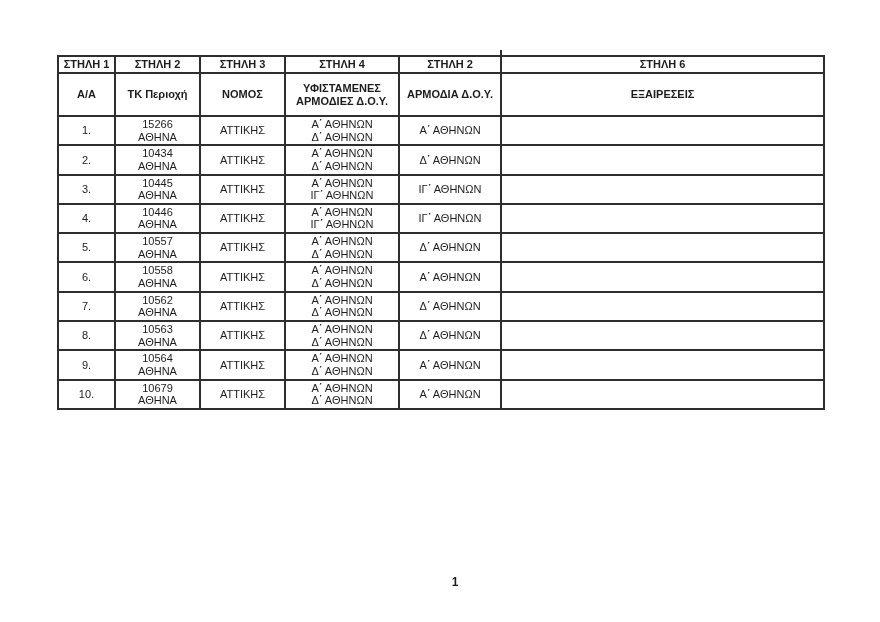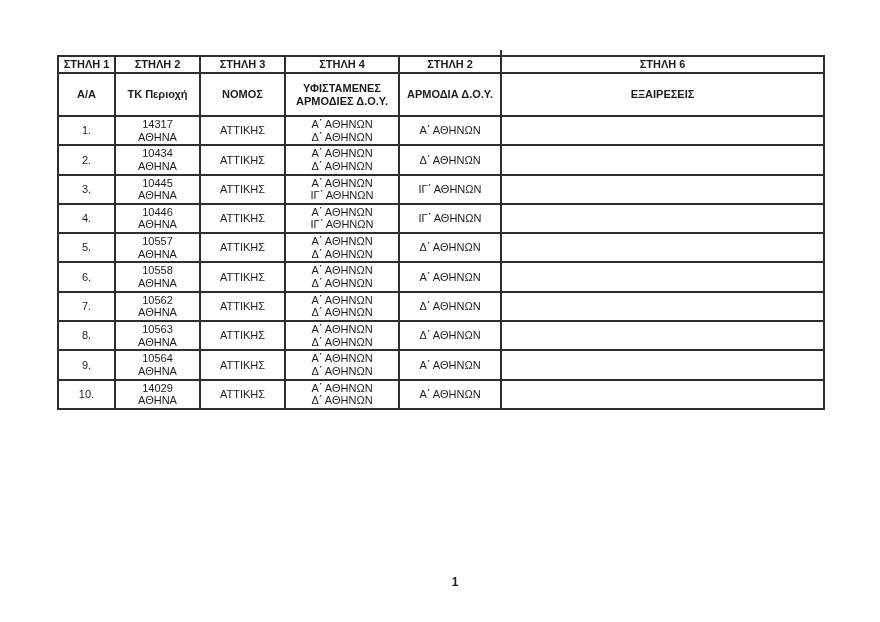--- a/index.html
+++ b/index.html
@@ -102,21 +102,21 @@
         <th>ΝΟΜΟΣ</th>
         <th>ΥΦΙΣΤΑΜΕΝΕΣ
 ΑΡΜΟΔΙΕΣ Δ.Ο.Υ.</th>
         <th>ΑΡΜΟΔΙΑ Δ.Ο.Υ.</th>
         <th>ΕΞΑΙΡΕΣΕΙΣ</th>
       </tr>
     </thead>
     <tbody>
         <tr>
       <td>1.</td>
-      <td>14317
+      <td>15266
 ΑΘΗΝΑ</td>
       <td>ΑΤΤΙΚΗΣ</td>
       <td>Α΄ ΑΘΗΝΩΝ
 Δ΄ ΑΘΗΝΩΝ</td>
       <td>Α΄ ΑΘΗΝΩΝ</td>
       <td></td>
     </tr>
         <tr>
       <td>2.</td>
       <td>10434
@@ -192,21 +192,21 @@
       <td>10564
 ΑΘΗΝΑ</td>
       <td>ΑΤΤΙΚΗΣ</td>
       <td>Α΄ ΑΘΗΝΩΝ
 Δ΄ ΑΘΗΝΩΝ</td>
       <td>Α΄ ΑΘΗΝΩΝ</td>
       <td></td>
     </tr>
         <tr>
       <td>10.</td>
-      <td>14029
+      <td>10679
 ΑΘΗΝΑ</td>
       <td>ΑΤΤΙΚΗΣ</td>
       <td>Α΄ ΑΘΗΝΩΝ
 Δ΄ ΑΘΗΝΩΝ</td>
       <td>Α΄ ΑΘΗΝΩΝ</td>
       <td></td>
     </tr>
       </tbody>
   </table>
 

